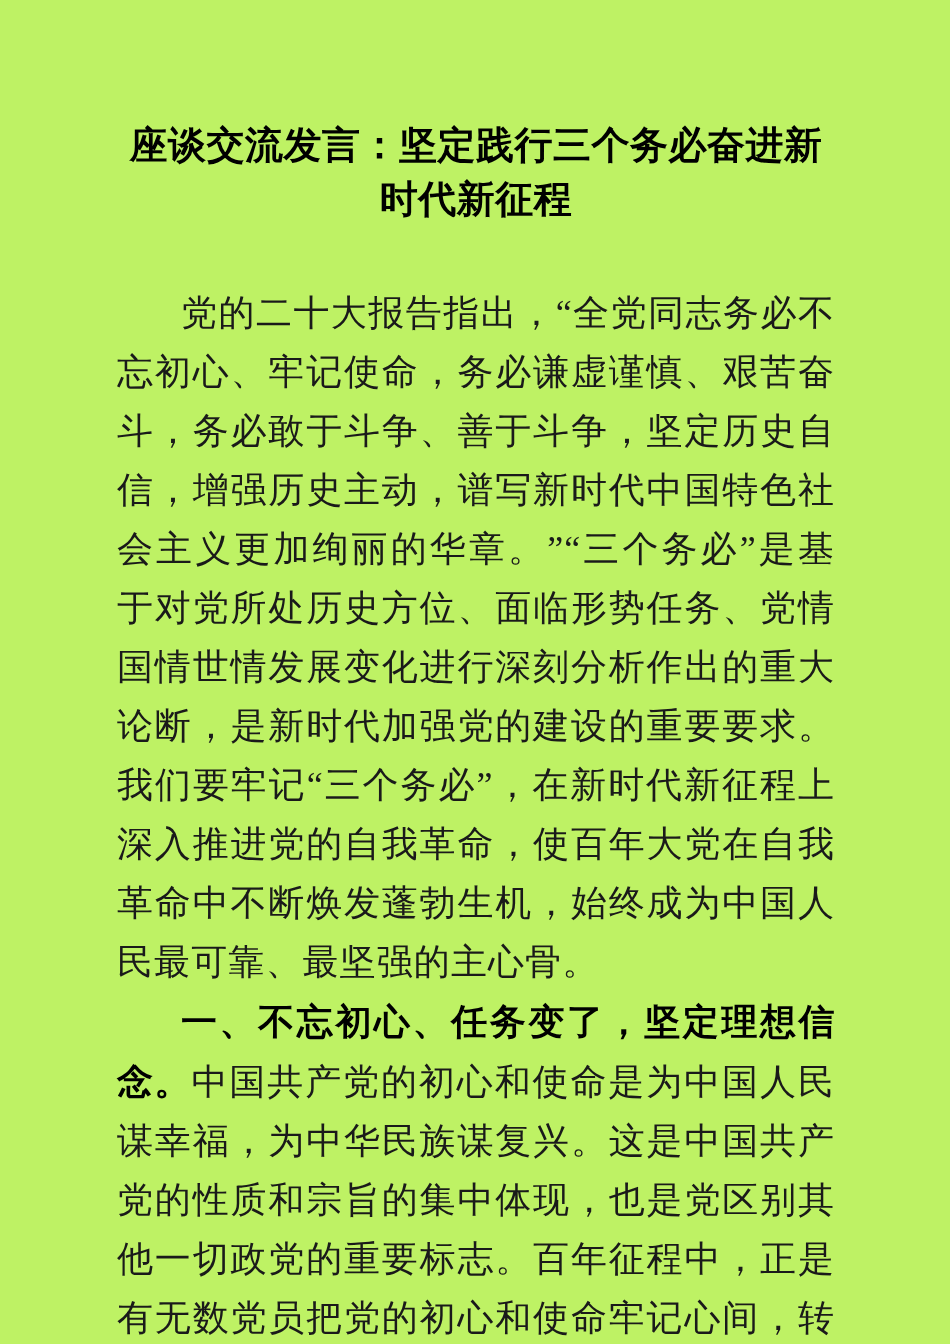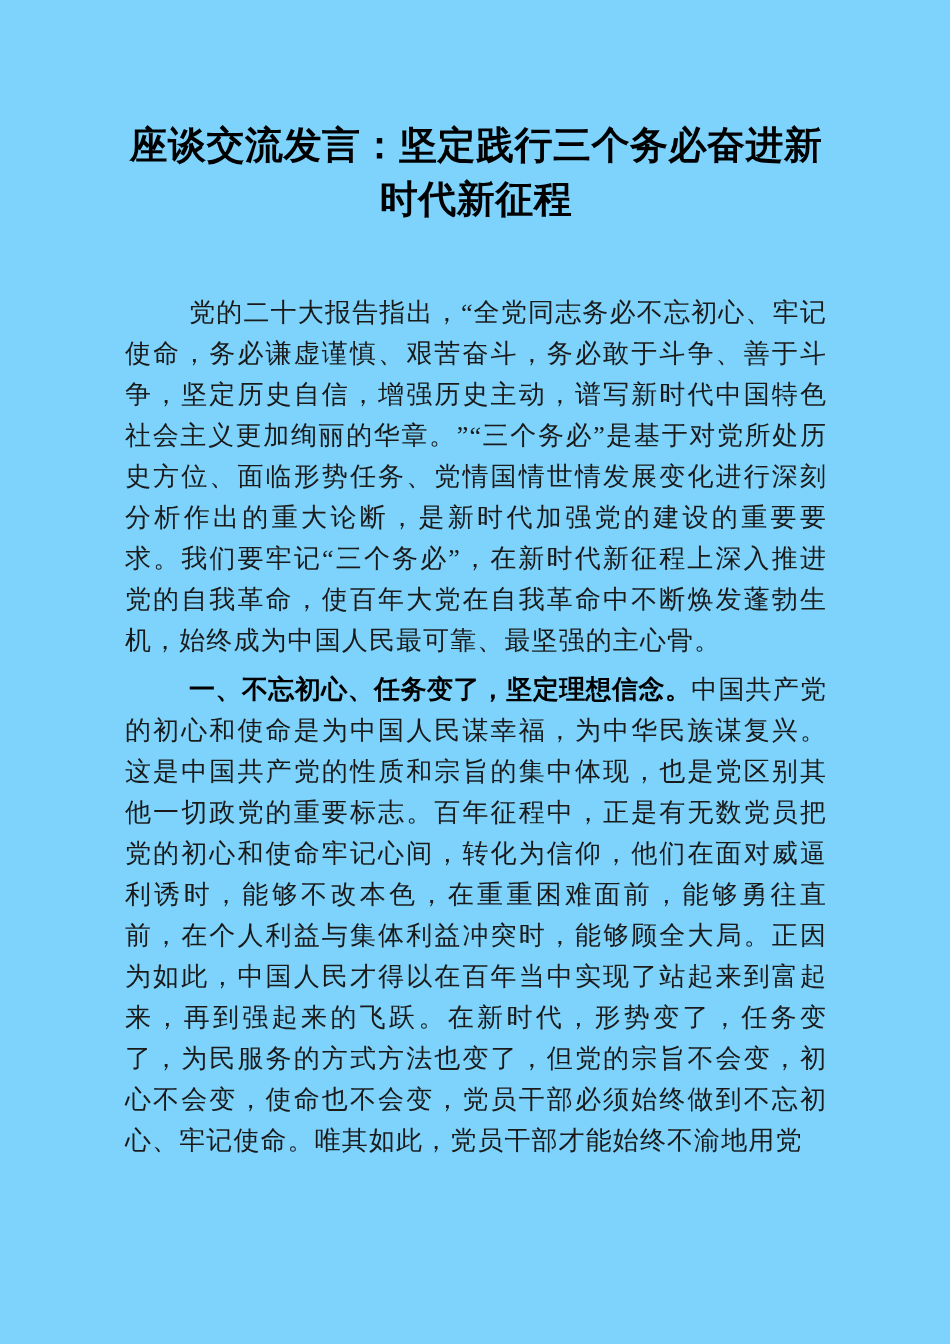--- a/index.html
+++ b/index.html
@@ -14,21 +14,21 @@
     overflow: hidden;
     font-family: "Liberation Serif", "DejaVu Serif", serif;
     color: #000000;
     -webkit-font-smoothing: antialiased;
   }
 
   #page {
     position: relative;
     width: 950px;
     height: 1344px;
-    background: #7dd3fc;
+    background: #bef264;
     box-sizing: border-box;
   }
 
   
   #content {
     position: absolute;
     left: 117px;
     top: 118px;
     width: 718px;
   }
@@ -45,26 +45,26 @@
     color: #000000;
   }
 
   .title-gap {
     height: 58px;
   }
 
   
   .para {
     font-family: "Liberation Serif", "DejaVu Serif", serif;
-    font-size: 26px;
-    line-height: 41px;
+    font-size: 36px;
+    line-height: 59px;
     text-align: justify;
     text-justify: inter-ideograph;
     text-indent: 64px;
-    margin: 8px;
+    margin: 0;
     letter-spacing: 1.1px;
     color: #1a1a1a;
   }
 
   .para + .para {
     margin-top: 0px;
   }
 
   
   .run-in-heading {

